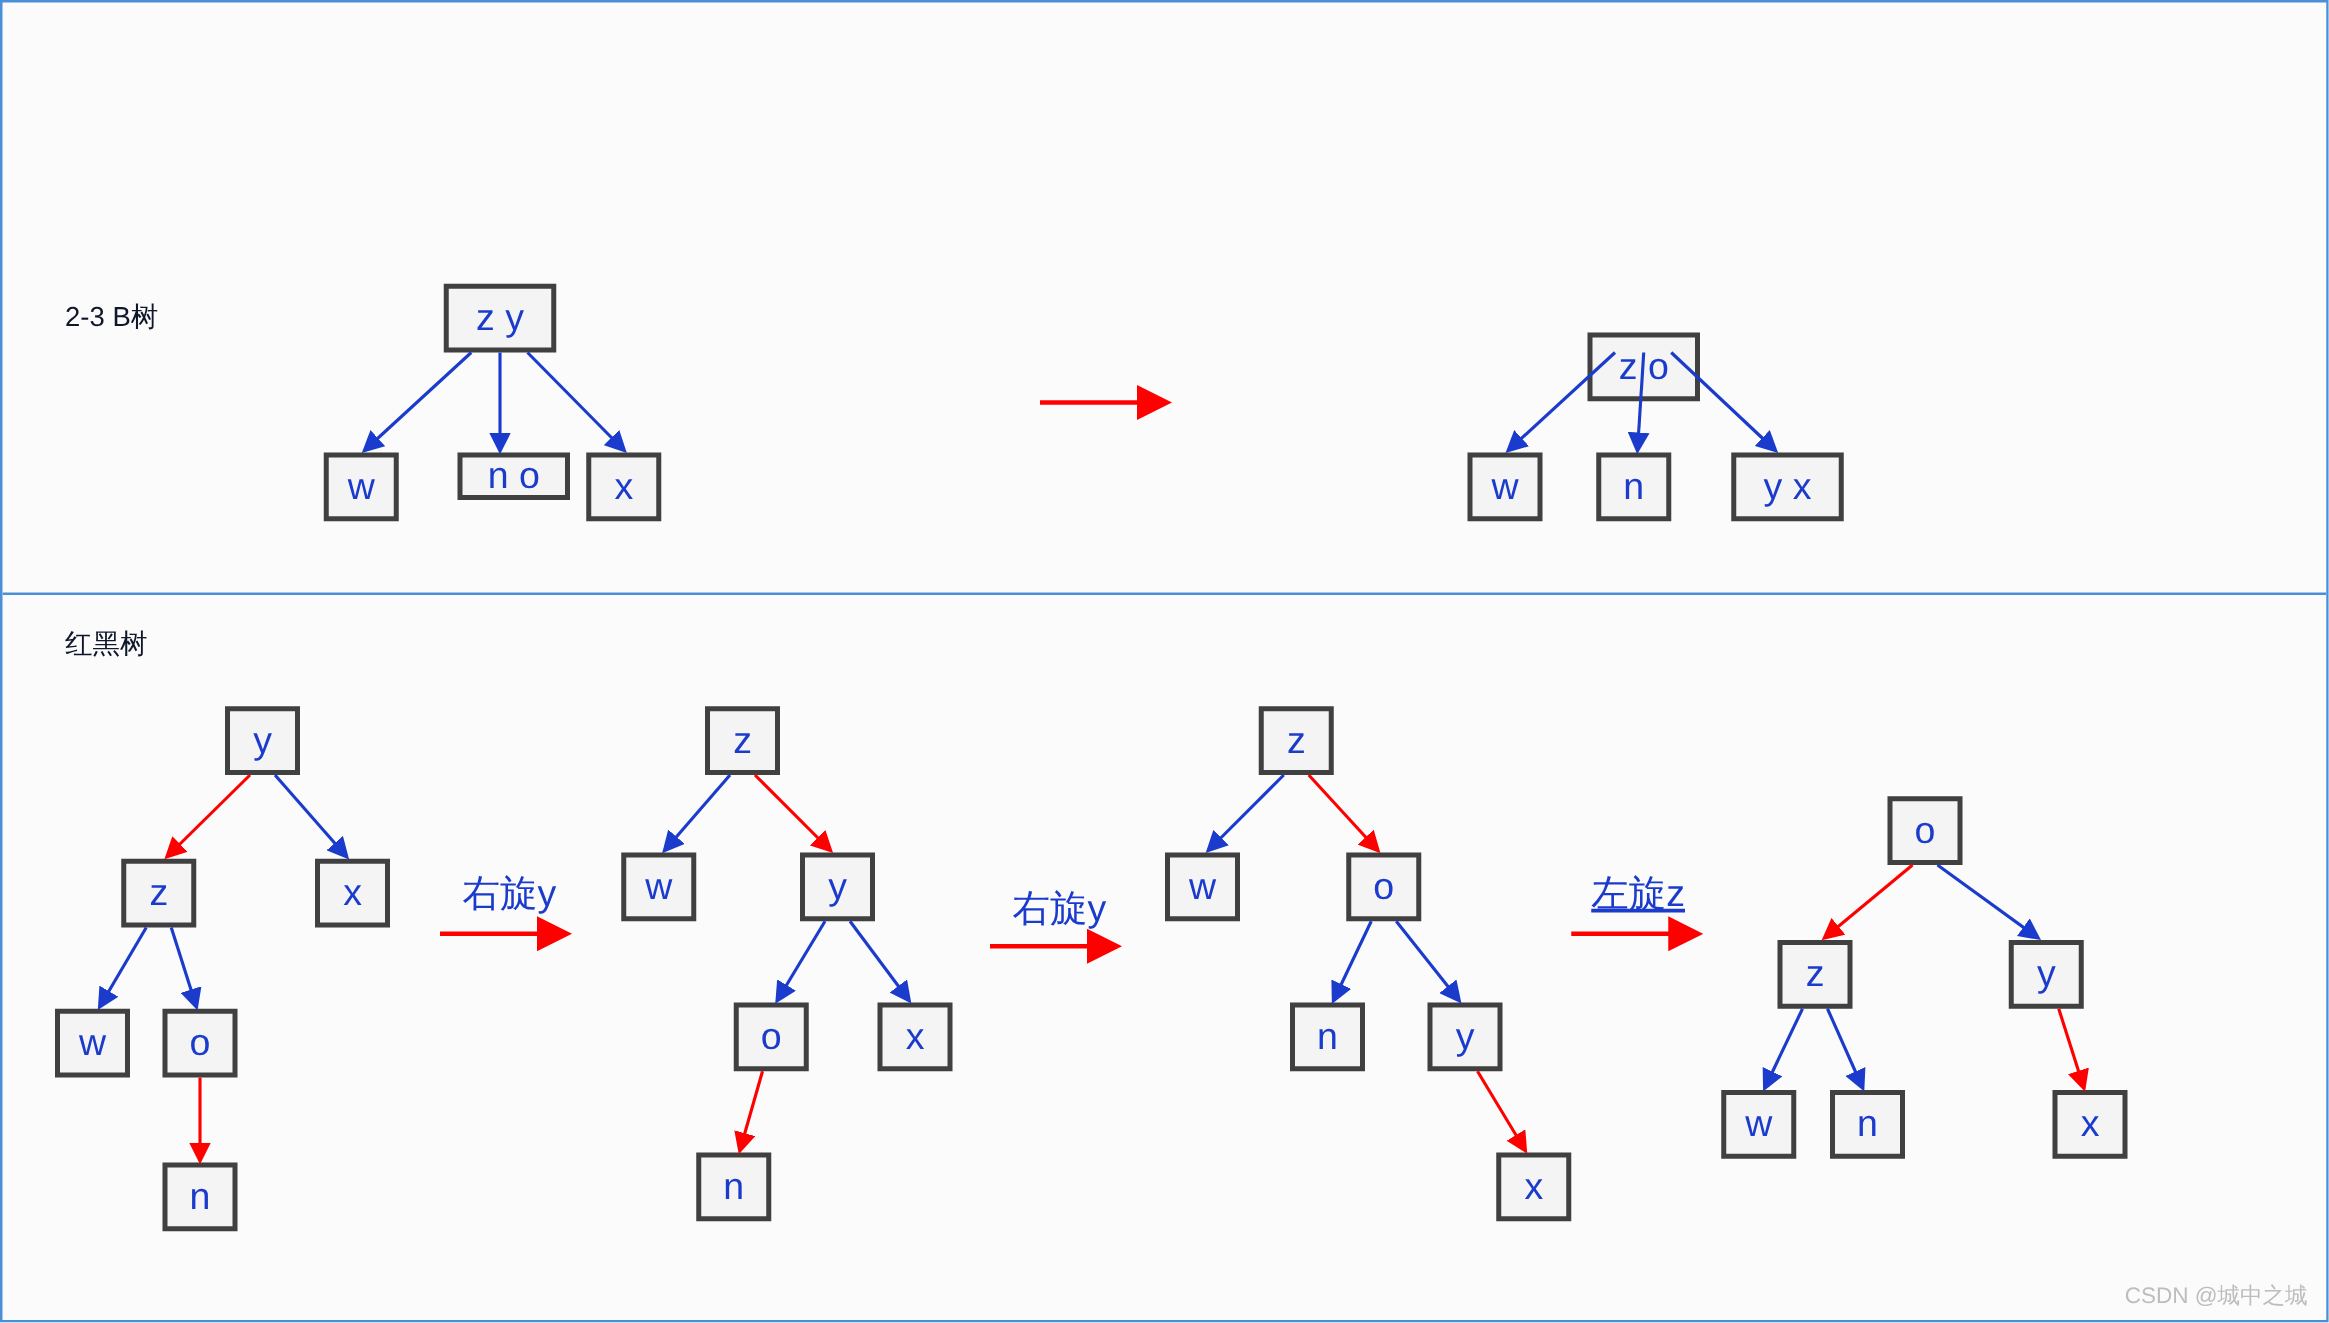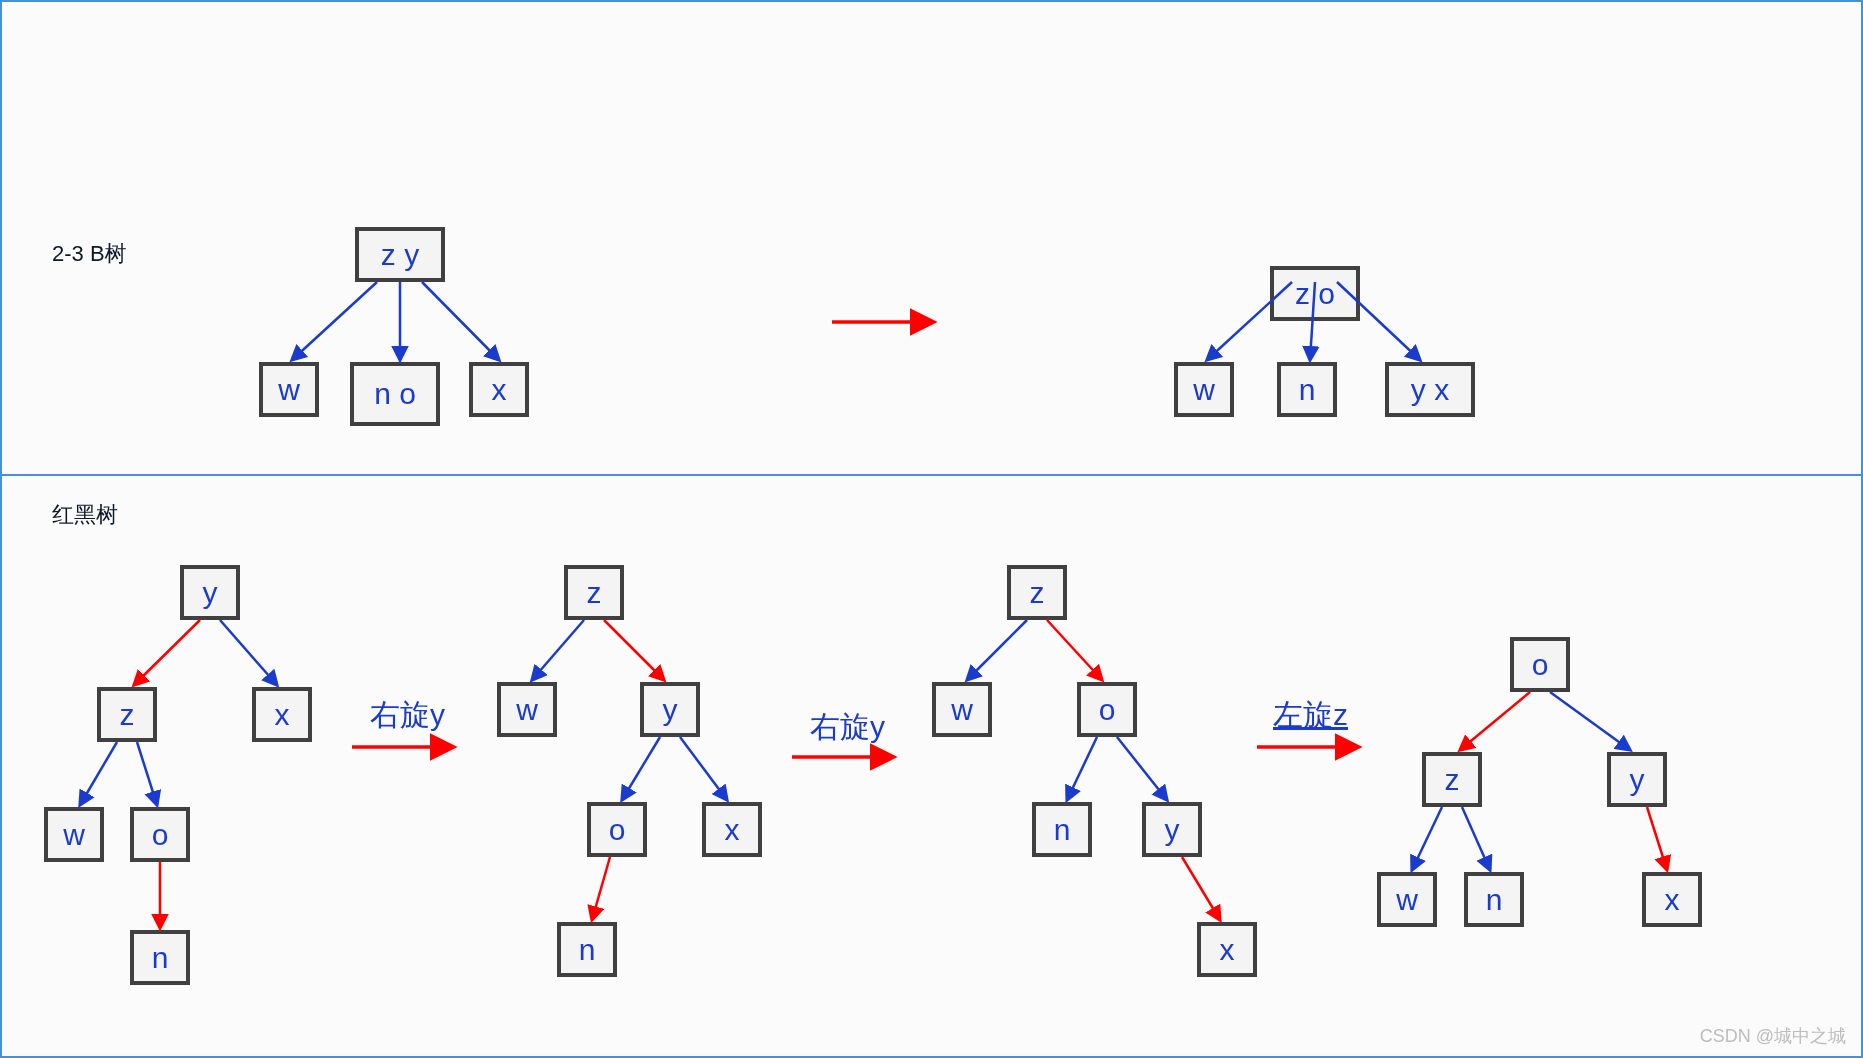--- a/index.html
+++ b/index.html
@@ -84,21 +84,21 @@
 </head>
 <body>
 
 <div class="canvas">
 
 
   <div class="section-label" style="left:50px; top:237px;">2-3 B树</div>
 
   <div class="node" style="left:353px; top:225px; width:90px; height:55px;">z y</div>
   <div class="node" style="left:257px; top:360px; width:60px; height:55px;">w</div>
-  <div class="node" style="left:348px; top:360px; width:90px; height:64px;">n o</div>
+  <div class="node" style="left:364px; top:360px; width:90px; height:38px;">n o</div>
   <div class="node" style="left:467px; top:360px; width:60px; height:55px;">x</div>
 
   <div class="node" style="left:1268px; top:225px; width:90px; height:55px;margin-top:39px;">z o</div>
   <div class="node" style="left:1172px; top:360px; width:60px; height:55px;">w</div>
   <div class="node" style="left:1275px; top:360px; width:60px; height:55px;">n</div>
   <div class="node" style="left:1383px; top:360px; width:90px; height:55px;">y x</div>
 
   <div class="divider" style="top:472px;"></div>
 
   <div class="section-label" style="left:50px; top:498px;">红黑树</div>

